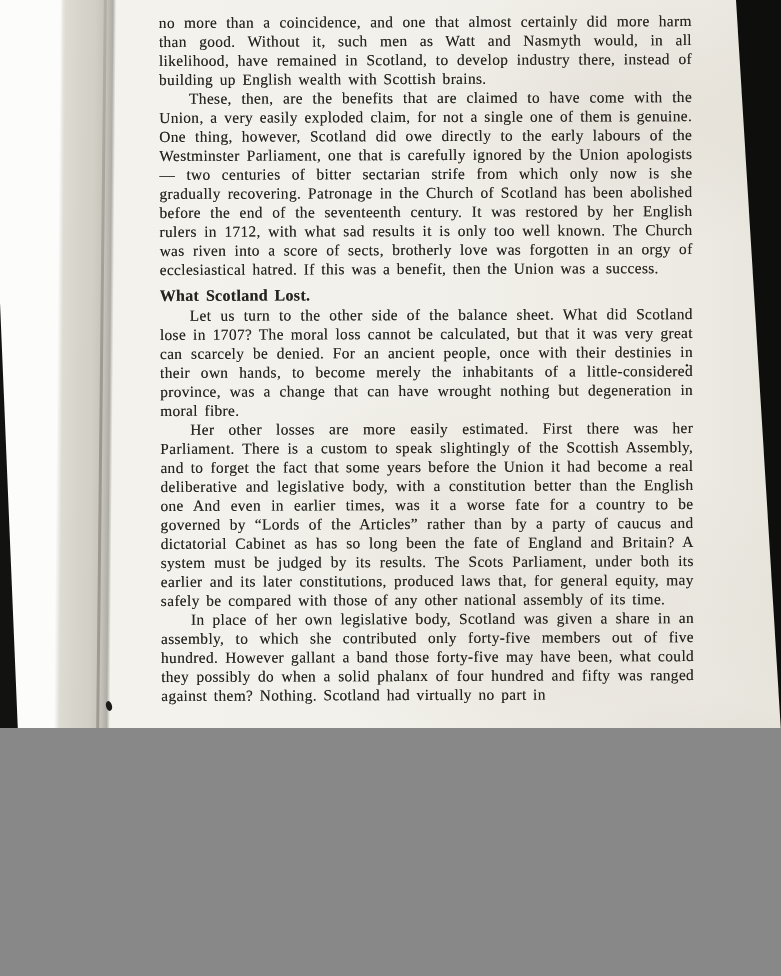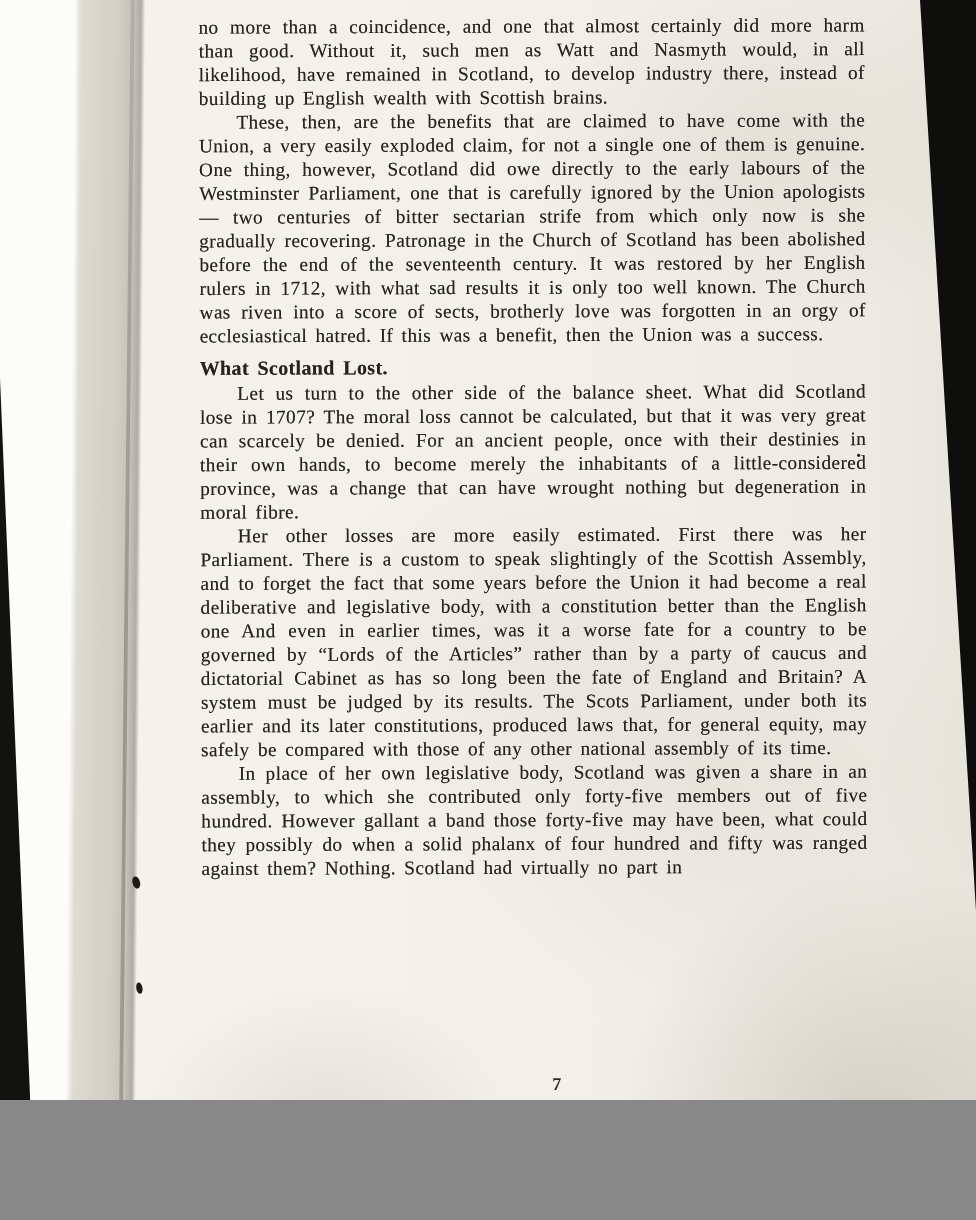--- a/index.html
+++ b/index.html
@@ -1,19 +1,19 @@
 <!DOCTYPE html>
 <html><head>
 <meta charset="utf-8">
 <style>
   html, body { margin: 0; padding: 0; background: #888; }
   .scan {
     position: relative;
     width: 781px;
-    height: 880px;
+    height: 728px;
     overflow: hidden;
     font-family: "Liberation Serif", "DejaVu Serif", serif;
     background:
       radial-gradient(ellipse 300px 200px at 620px 120px, rgba(190,185,170,0.22), transparent 70%),
       radial-gradient(ellipse 350px 260px at 560px 620px, rgba(195,190,175,0.20), transparent 70%),
       radial-gradient(ellipse 280px 300px at 690px 900px, rgba(175,170,155,0.40), transparent 70%),
       radial-gradient(ellipse 220px 160px at 260px 900px, rgba(185,180,165,0.28), transparent 70%),
       radial-gradient(ellipse 240px 200px at 420px 500px, rgba(200,196,182,0.18), transparent 70%),
       linear-gradient(to right, #f5f3ed 0%, #f2f0ea 55%, #edeae3 90%, #e7e4dc 100%);
   }

